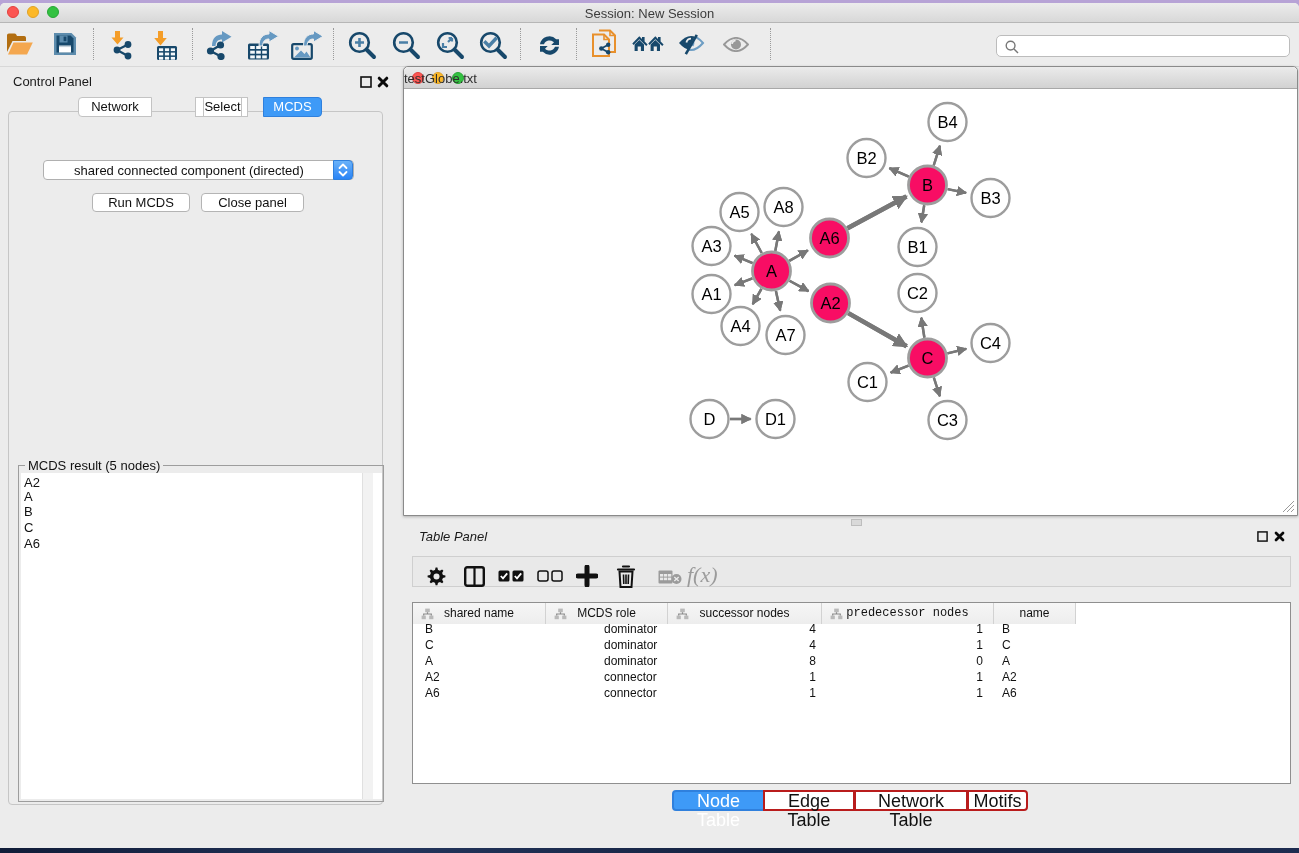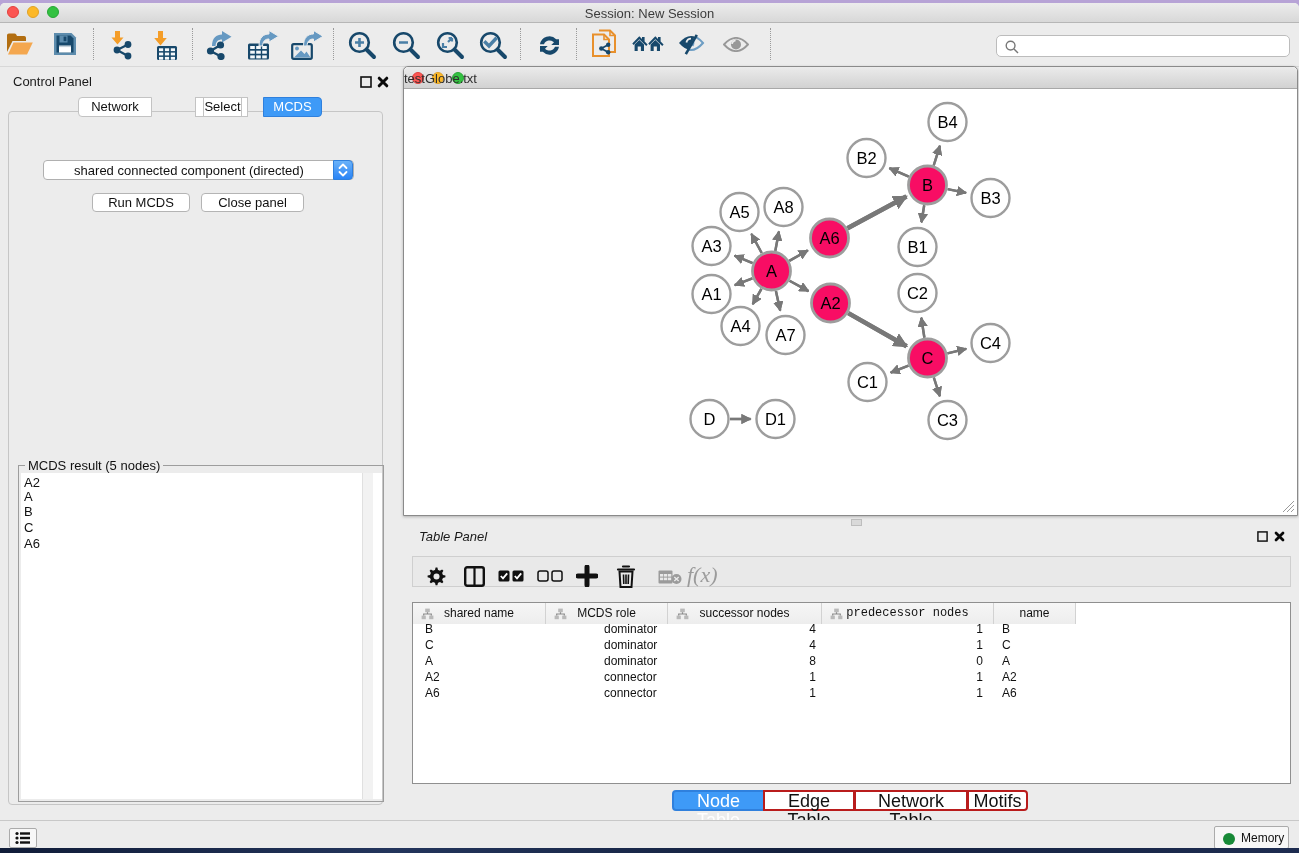--- a/index.html
+++ b/index.html
@@ -463,30 +463,14 @@
           <div class="trow" style="left:409px; top:19px; width:161px; text-align:right;">1<br>1<br>0<br>1<br>1</div>
           <div class="trow" style="left:589px; top:19px;">B<br>C<br>A<br>A2<br>A6</div>
         </div>
         <div class="btab" style="left:269px; width:93px; background:#3e9af7; border-color:#2f80dd; color:#fff; border-radius:4px 0 0 4px;">Node Table</div>
         <div class="btab" style="left:360px; width:92px;">Edge Table</div>
         <div class="btab" style="left:451px; width:114px;">Network Table</div>
         <div class="btab" style="left:564px; width:61px; border-radius:0 4px 4px 0;">Motifs</div>
       </div>
     </div>
   </div>
-  <div id="statusbar">
-    <div class="wbtn" style="left:9px; top:7px; width:28px; height:20px;">
-      <svg width="16" height="14" viewBox="0 0 16 14" style="position:absolute;left:5px;top:2px;">
-          <circle cx="2" cy="2.5" r="1.6" fill="#111"></circle>
-          <circle cx="2" cy="7" r="1.6" fill="#111"></circle>
-          <circle cx="2" cy="11.5" r="1.6" fill="#111"></circle>
-          <rect x="5" y="1.3" width="10" height="2.4" fill="#111"></rect>
-          <rect x="5" y="5.8" width="10" height="2.4" fill="#111"></rect>
-          <rect x="5" y="10.3" width="10" height="2.4" fill="#111"></rect>
-        </svg>
-    </div>
-    <div class="wbtn" style="left:1214px; top:5px; width:75px; height:23px;">
-      <div class="abs" style="left:8px; top:5.5px; width:12px; height:12px; border-radius:50%; background:#188a38;"></div>
-      <div class="abs" style="left:26px; top:4px; font-size:12px; color:#111;">Memory</div>
-    </div>
-  </div>
 </div>
 <div id="deskbottom"></div>
 
 </body></html>

